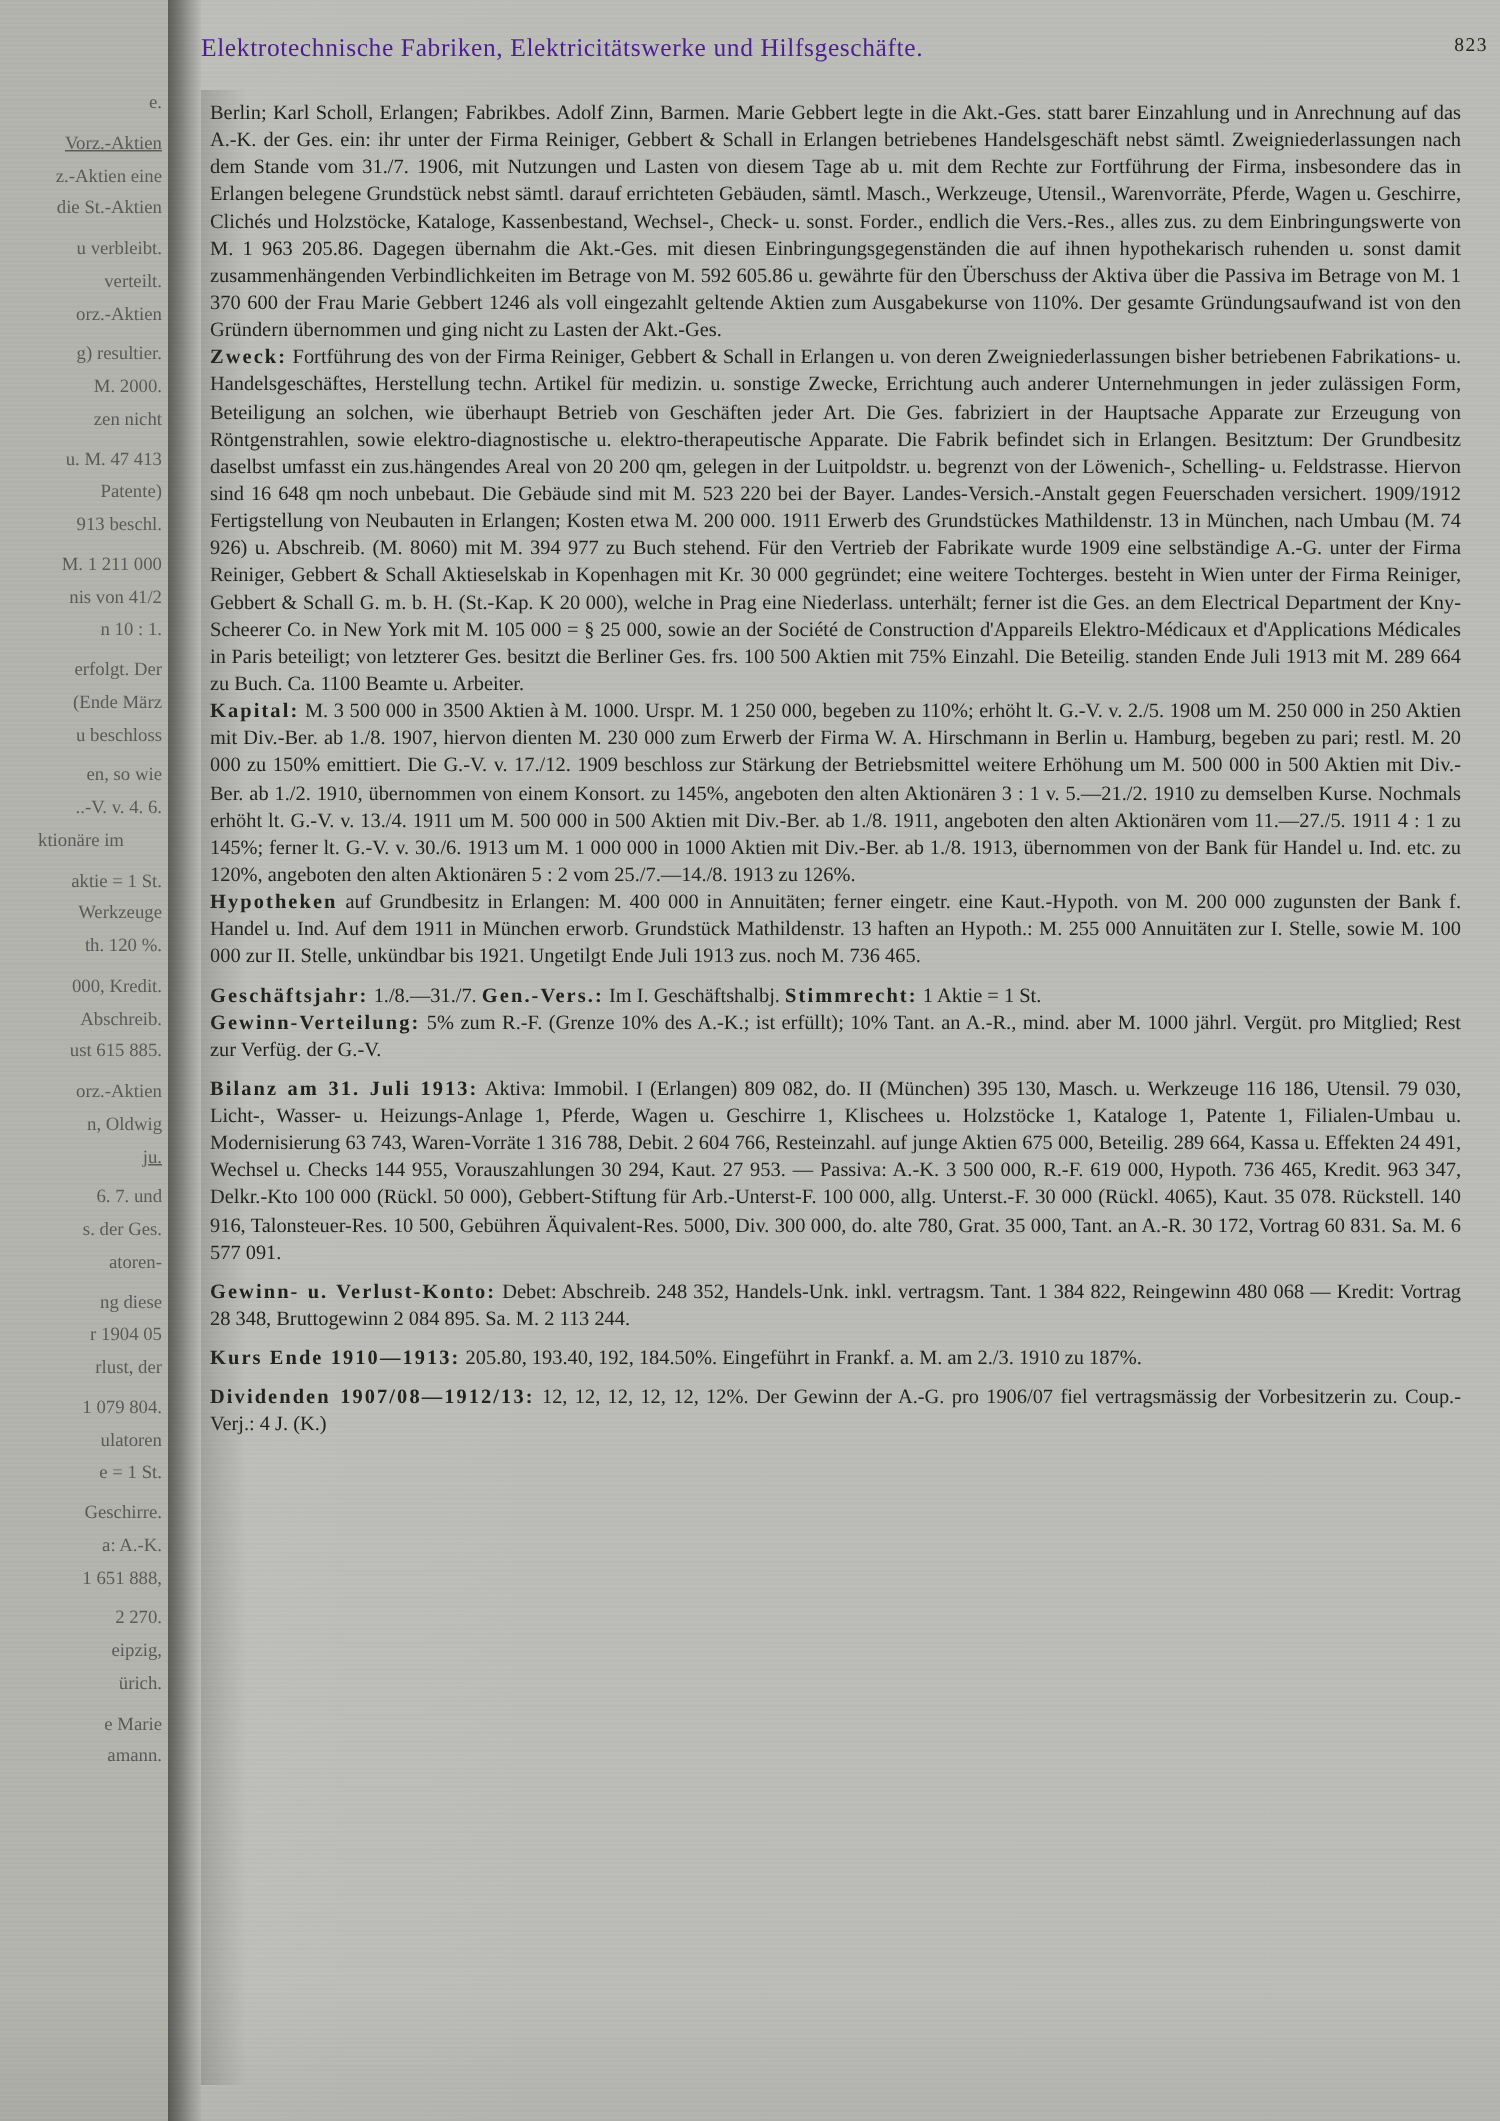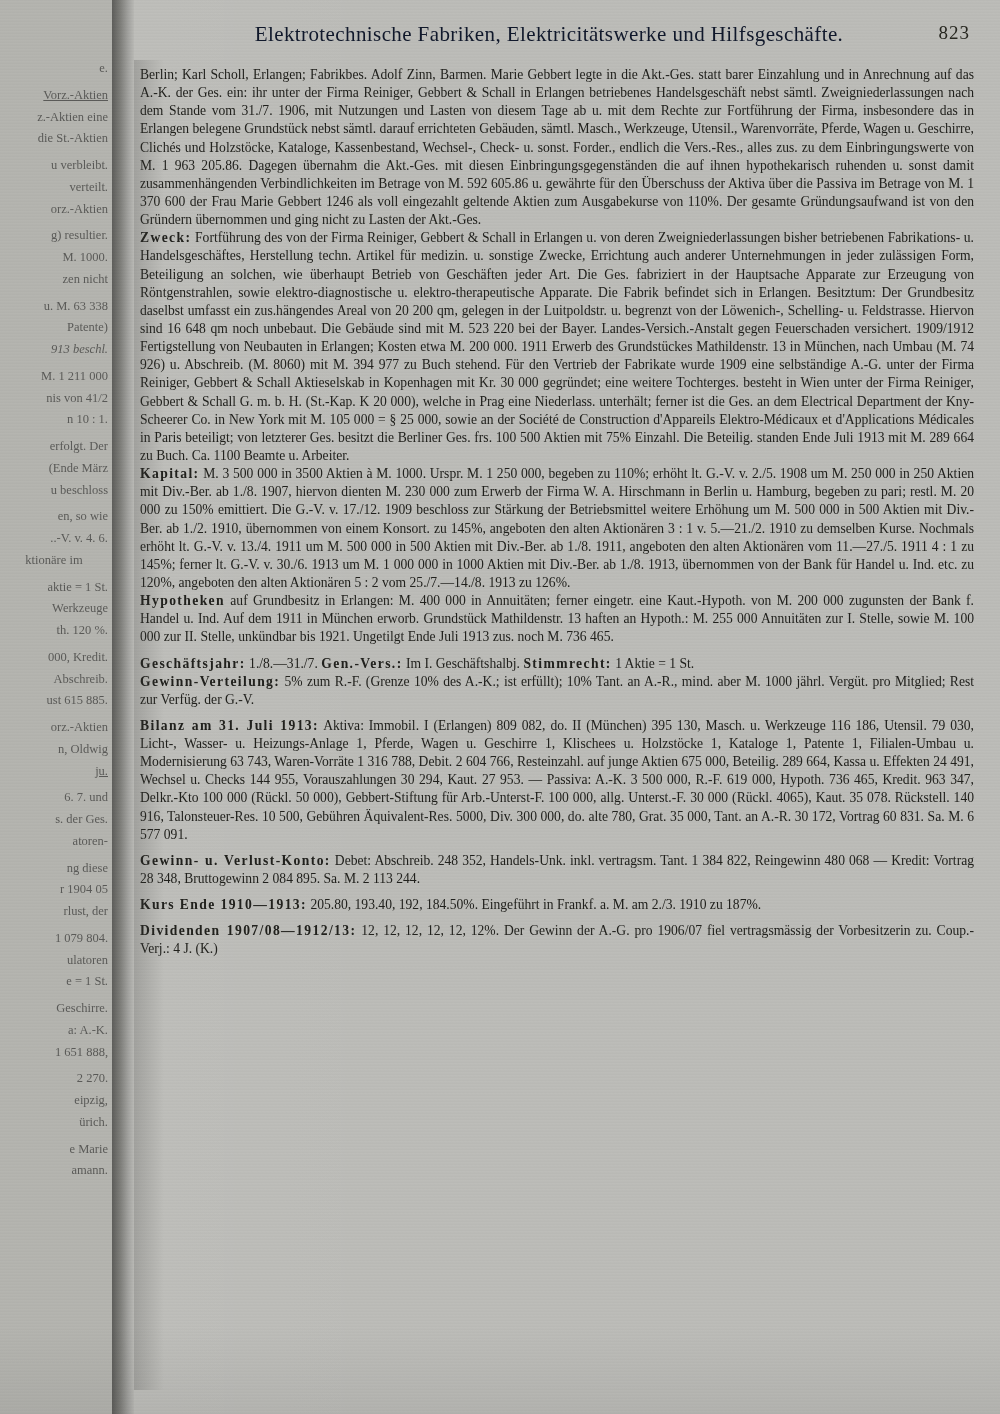--- a/index.html
+++ b/index.html
@@ -64,30 +64,30 @@
     left: 134px;
     top: 0;
     width: 866px;
     height: 1414px;
   }
   .runhead {
     position: absolute;
     left: 0;
     top: 22px;
     width: 830px;
-    text-align: center;
-    font-size: 21px;
+    text-align: left;
+    font-size: 17px;
     letter-spacing: 0.4px;
-    color: #0f172a;
+    color: #4c1d95;
   }
   .folio {
     position: absolute;
-    right: 30px;
+    right: 8px;
     top: 22px;
-    font-size: 19px;
+    font-size: 13px;
     letter-spacing: 1px;
     color: #26261f;
   }
   .col {
     position: absolute;
     left: 6px;
     top: 66px;
     width: 834px;
     font-size: 13.6px;
     line-height: 1.335;
@@ -143,25 +143,25 @@
 
   <div class="left-strip" id="left-strip">
       <div class="ln" style="margin-bottom: 9px;">e.</div>
       <div class="ln" style="margin-bottom: 4px; text-decoration: underline;">Vorz.-Aktien</div>
       <div class="ln" style="margin-bottom: 4px;">z.-Aktien eine</div>
       <div class="ln" style="margin-bottom: 9px;">die St.-Aktien</div>
       <div class="ln" style="margin-bottom: 4px;">u verbleibt.</div>
       <div class="ln" style="margin-bottom: 4px;">verteilt.</div>
       <div class="ln" style="margin-bottom: 9px;">orz.-Aktien</div>
       <div class="ln" style="margin-bottom: 4px;">g) resultier.</div>
-      <div class="ln" style="margin-bottom: 4px;">M. 1000.</div>
+      <div class="ln" style="margin-bottom: 4px;">M. 2000.</div>
       <div class="ln" style="margin-bottom: 9px;">zen nicht</div>
-      <div class="ln" style="margin-bottom: 4px;">u. M. 63 338</div>
+      <div class="ln" style="margin-bottom: 4px;">u. M. 47 413</div>
       <div class="ln" style="margin-bottom: 4px;">Patente)</div>
-      <div class="ln" style="margin-bottom: 9px; font-style: italic;">913 beschl.</div>
+      <div class="ln" style="margin-bottom: 9px;">913 beschl.</div>
       <div class="ln" style="margin-bottom: 4px;">M. 1 211 000</div>
       <div class="ln" style="margin-bottom: 4px;">nis von 41/2</div>
       <div class="ln" style="margin-bottom: 9px;">n 10 : 1.</div>
       <div class="ln" style="margin-bottom: 4px;">erfolgt. Der</div>
       <div class="ln" style="margin-bottom: 4px;">(Ende März</div>
       <div class="ln" style="margin-bottom: 9px;">u beschloss</div>
       <div class="ln" style="margin-bottom: 4px;">en, so wie</div>
       <div class="ln" style="margin-bottom: 4px;">..-V. v. 4. 6.</div>
       <div class="ln" style="margin-bottom: 9px; text-align: center;">ktionäre im</div>
       <div class="ln" style="margin-bottom: 4px;">aktie = 1 St.</div>

